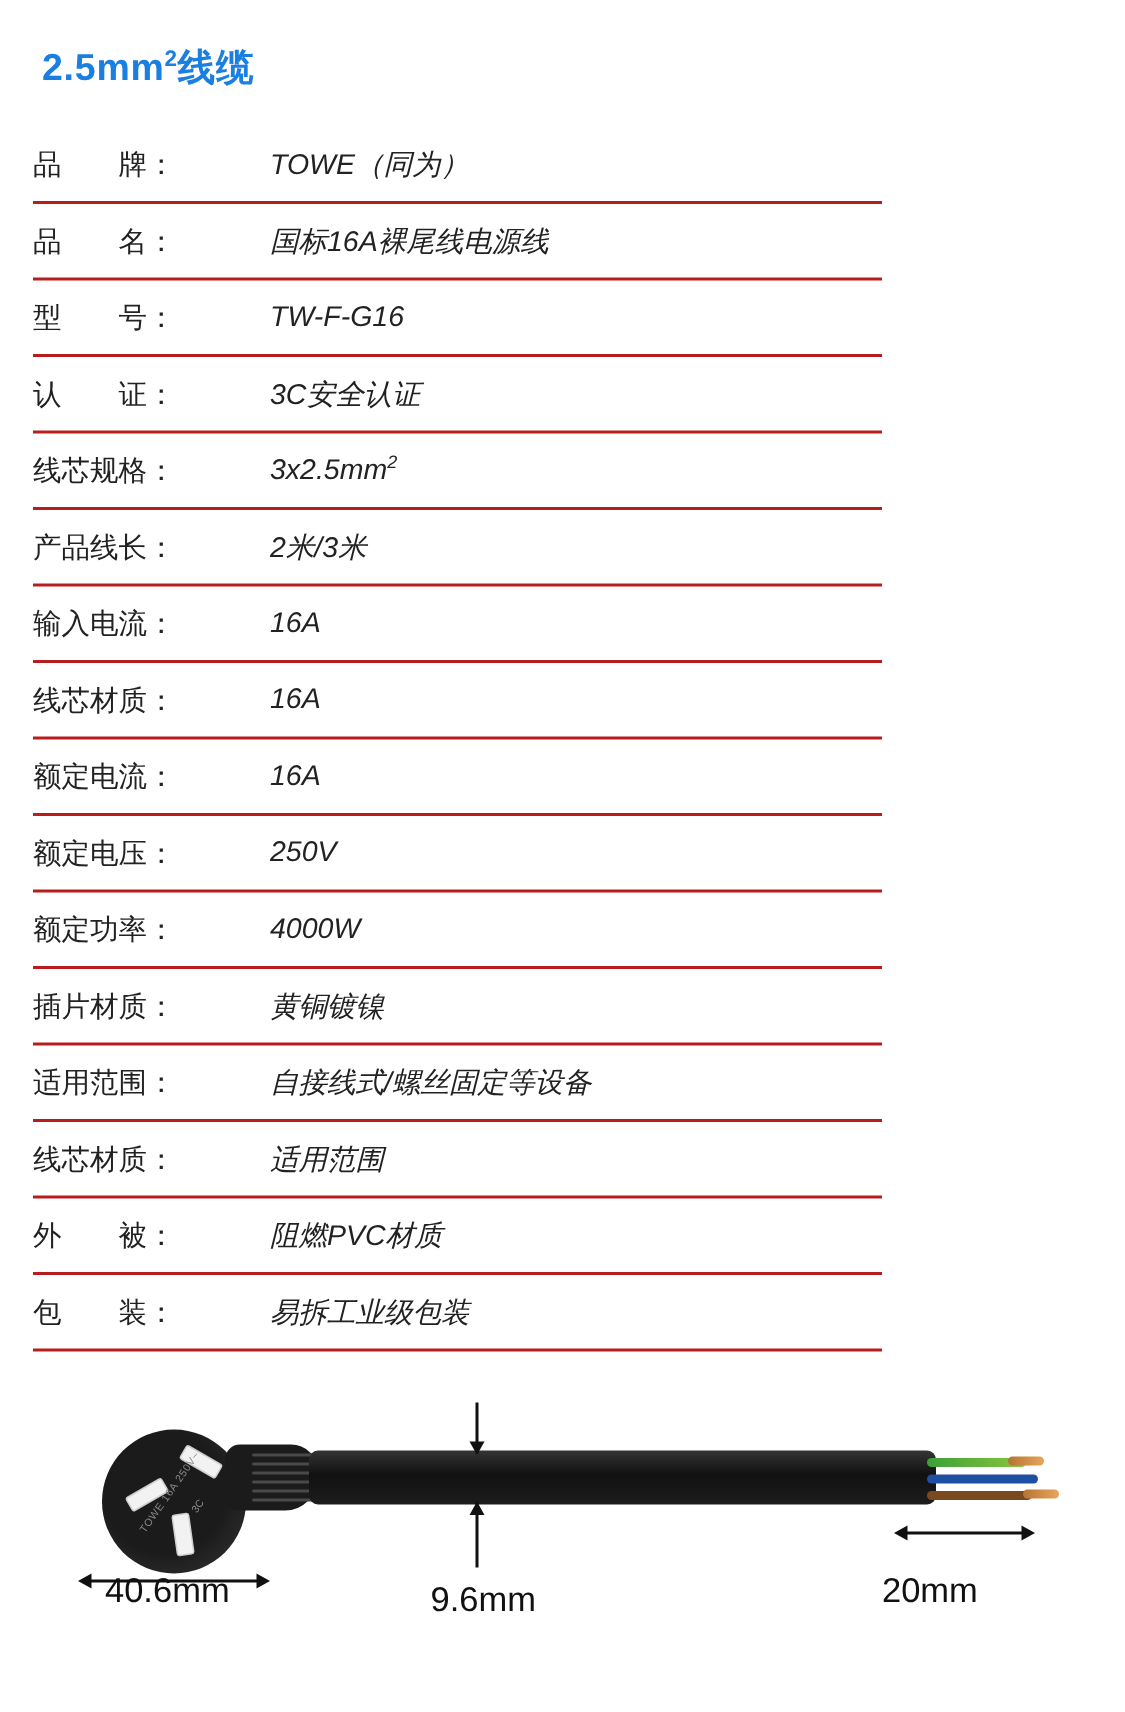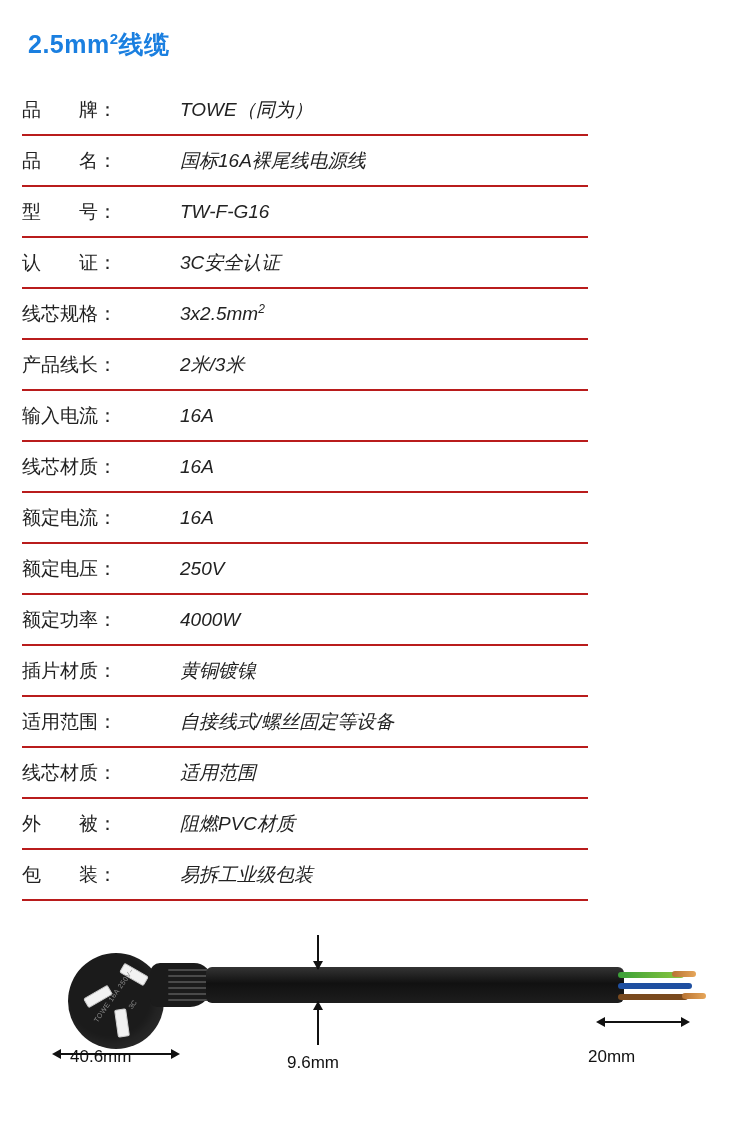--- a/index.html
+++ b/index.html
@@ -232,21 +232,21 @@
     border-right: 5px solid transparent;
     border-top: 9px solid #111;
   }
   .arrow-up {
     border-left: 5px solid transparent;
     border-right: 5px solid transparent;
     border-bottom: 9px solid #111;
   }
   .dim-label {
     position: absolute;
-    font-size: 17px;
+    font-size: 23px;
     color: #111;
     white-space: nowrap;
   }
 </style>
 </head>
 <body>
 
 <div class="page">
 
   <div class="title"><span>2.5mm</span><sup>2</sup><span>线缆</span></div>

